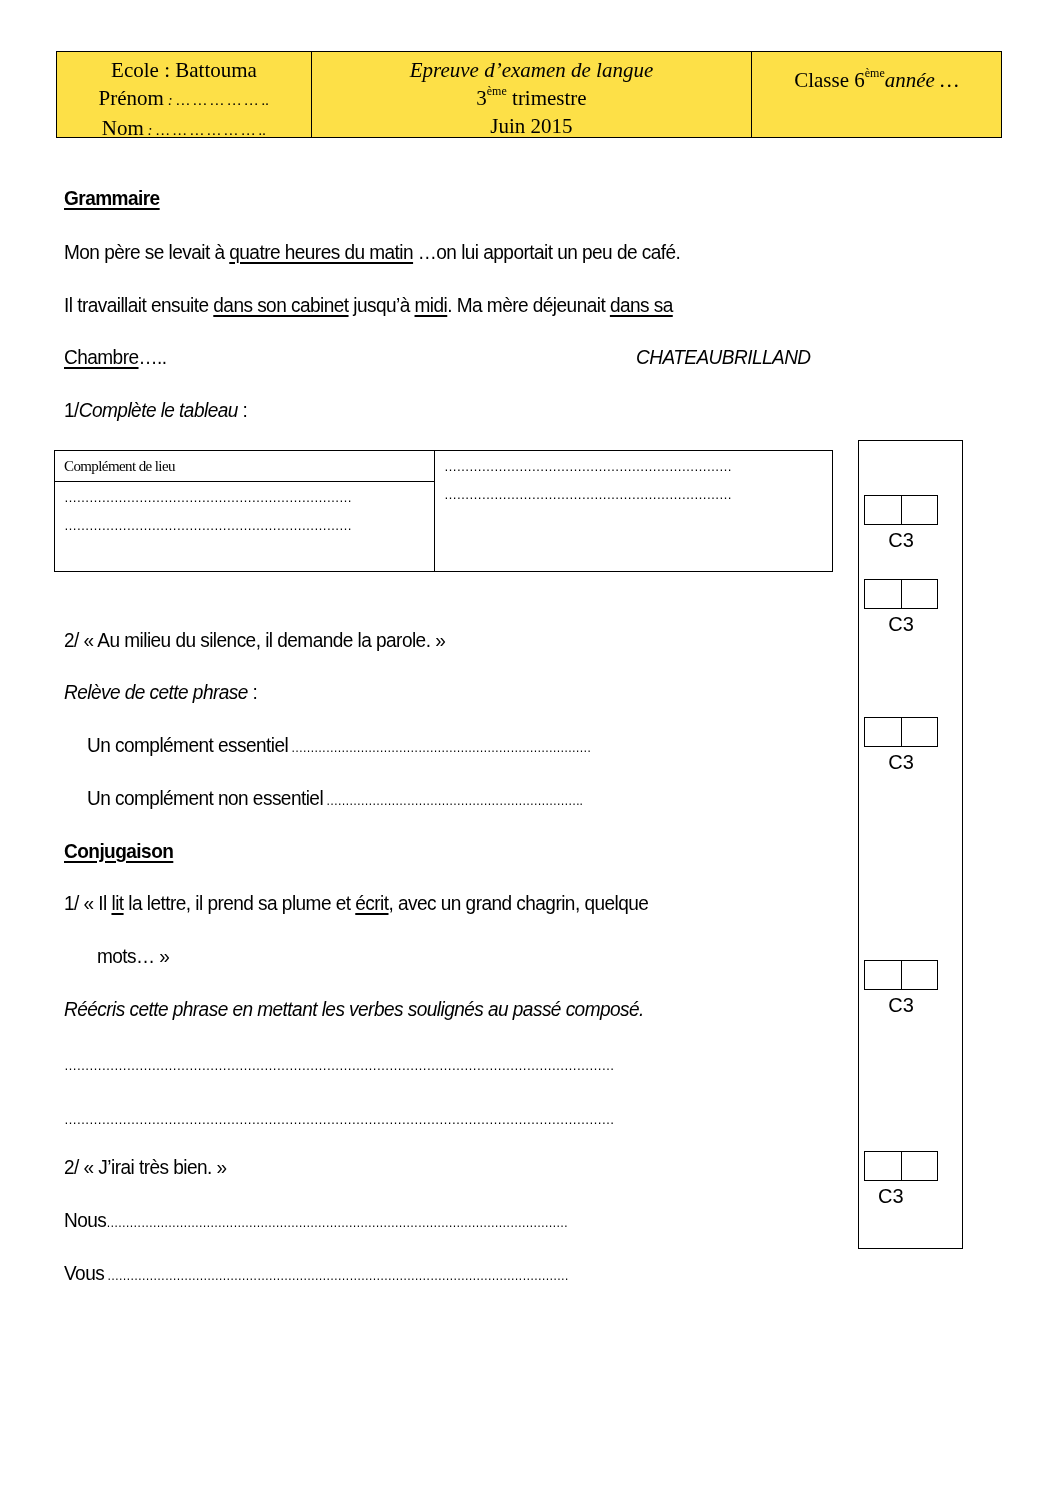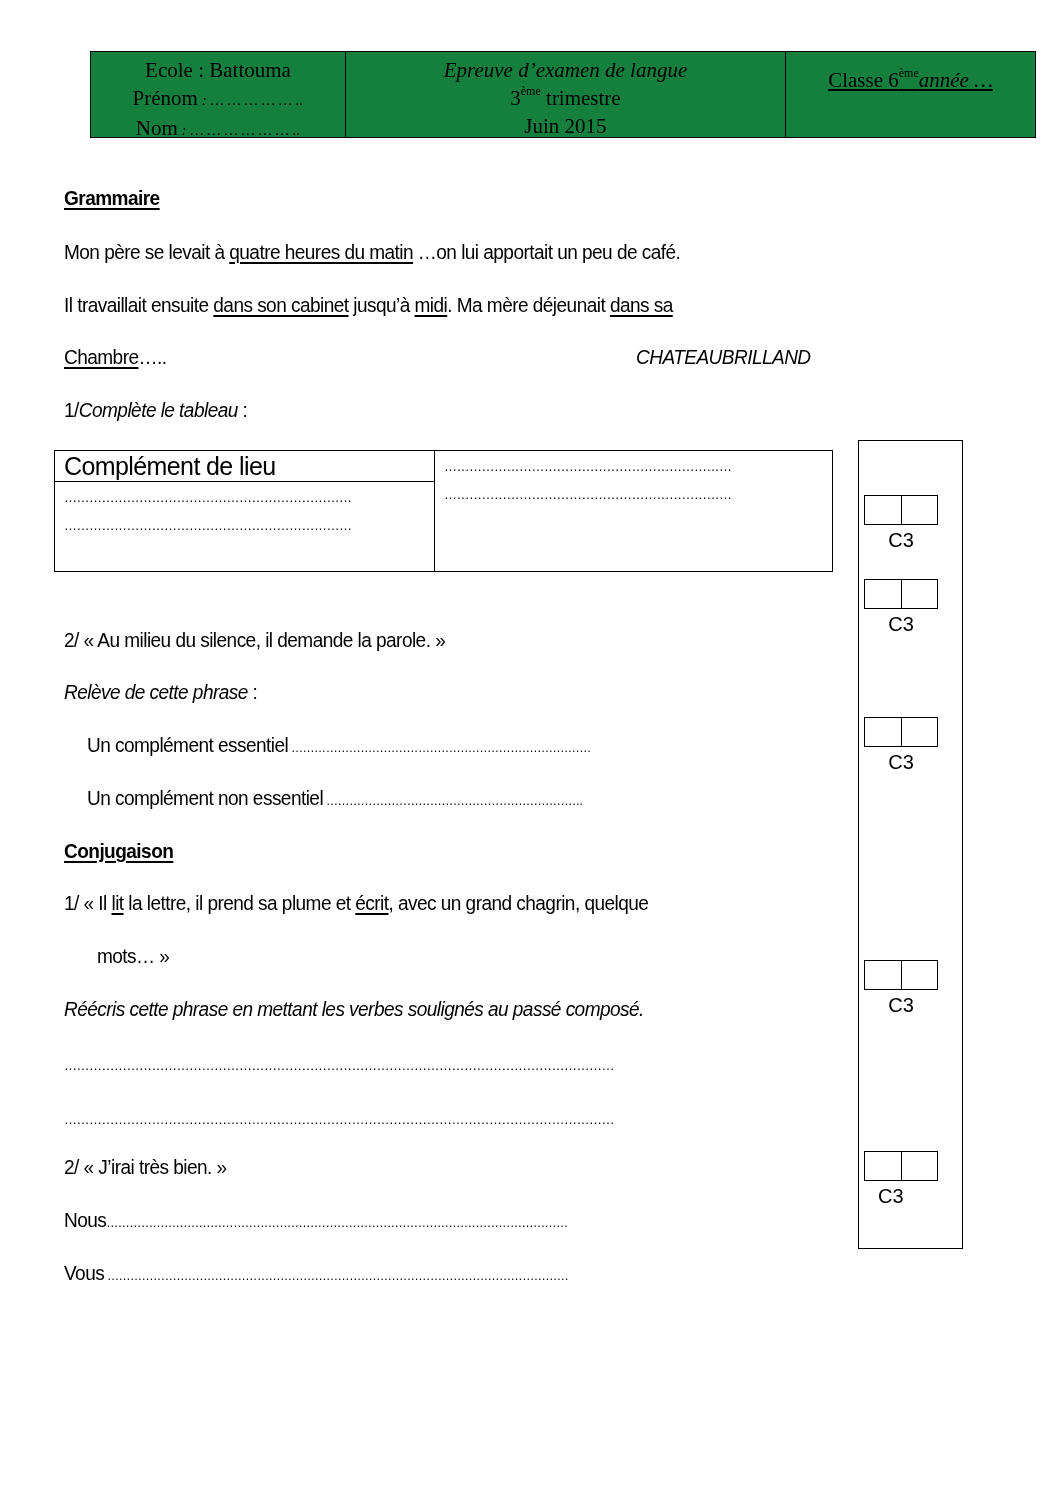--- a/index.html
+++ b/index.html
@@ -1,38 +1,38 @@
 <!DOCTYPE html>
 <html><head>
 <meta charset="utf-8">
 <style>
   html, body { margin:0; padding:0; background:#fff; }
   body { width:1058px; height:1497px; position:relative; overflow:hidden; color:#000; }
   .serif { font-family:"Liberation Serif", "DejaVu Serif", serif; }
 
   
-  .header { position:absolute; left:56px; top:51px; width:946px; height:87px; border:1.5px solid #000; background:#15803d; display:flex; box-sizing:border-box;margin-left:34px; }
+  .header { position:absolute; left:56px; top:51px; width:946px; height:87px; border:1.5px solid #000; background:#fde047; display:flex; box-sizing:border-box; }
   .hcell { box-sizing:border-box; font-size:21px; line-height:28px; text-align:center; }
   .h1 { width:255px; border-right:1.5px solid #000; padding-top:4px; }
   .h2 { width:440px; border-right:1.5px solid #000; padding-top:4px; }
-  .h3 { flex:1; padding-top:14px;text-decoration:underline; }
+  .h3 { flex:1; padding-top:14px; }
   .h1 .dots { font-style:italic; font-size:15px; }
   .it { font-style:italic; }
   sup { font-size:12px; vertical-align:top; line-height:14px; }
 
   .body-text { position:absolute; left:64px; font-family:"Liberation Sans", "DejaVu Sans", sans-serif; font-size:20.5px; letter-spacing:-0.6px; white-space:nowrap; transform:scaleX(0.93); transform-origin:left; }
   .u { text-decoration:underline; text-decoration-thickness:1.5px; text-underline-offset:3px; }
   .b { font-weight:bold; }
 
   
   .ctable { position:absolute; left:54px; top:450px; width:779px; height:122px; border:1.5px solid #000; box-sizing:border-box; display:flex; }
   .ccol { flex:0 0 auto; box-sizing:border-box; }
   .ccol.c1 { width:380px; border-right:1.5px solid #000; }
   .ccol.c2 { flex:1; }
-  .chead { height:30px; border-bottom:1.5px solid #000; padding-left:9px; font-family:Liberation Sans, sans-serif; font-size:25px; line-height:30px; letter-spacing:-0.6px; }
+  .chead { height:30px; border-bottom:1.5px solid #000; padding-left:9px; font-family:Liberation Serif, serif; font-size:15px; line-height:30px; letter-spacing:-0.6px; }
   .cdots { padding-left:9px; font-family:"Liberation Sans", sans-serif; font-size:13px; letter-spacing:-0.5px; line-height:28px; white-space:nowrap; overflow:hidden; margin-top:2px; }
 
   
   .score-col { position:absolute; left:858px; top:440px; width:105px; height:809px; border:1.5px solid #000; box-sizing:border-box; }
   .score-item { position:absolute; left:5px; width:74px; }
   .score-box { height:30px; border:1.5px solid #000; box-sizing:border-box; display:flex; }
   .score-box .half { flex:1; box-sizing:border-box; }
   .score-box .half:first-child { border-right:1.5px solid #000; }
   .score-label { text-align:center; font-family:"Liberation Sans", sans-serif; font-size:20px; line-height:26px; margin-top:2px; }
 

